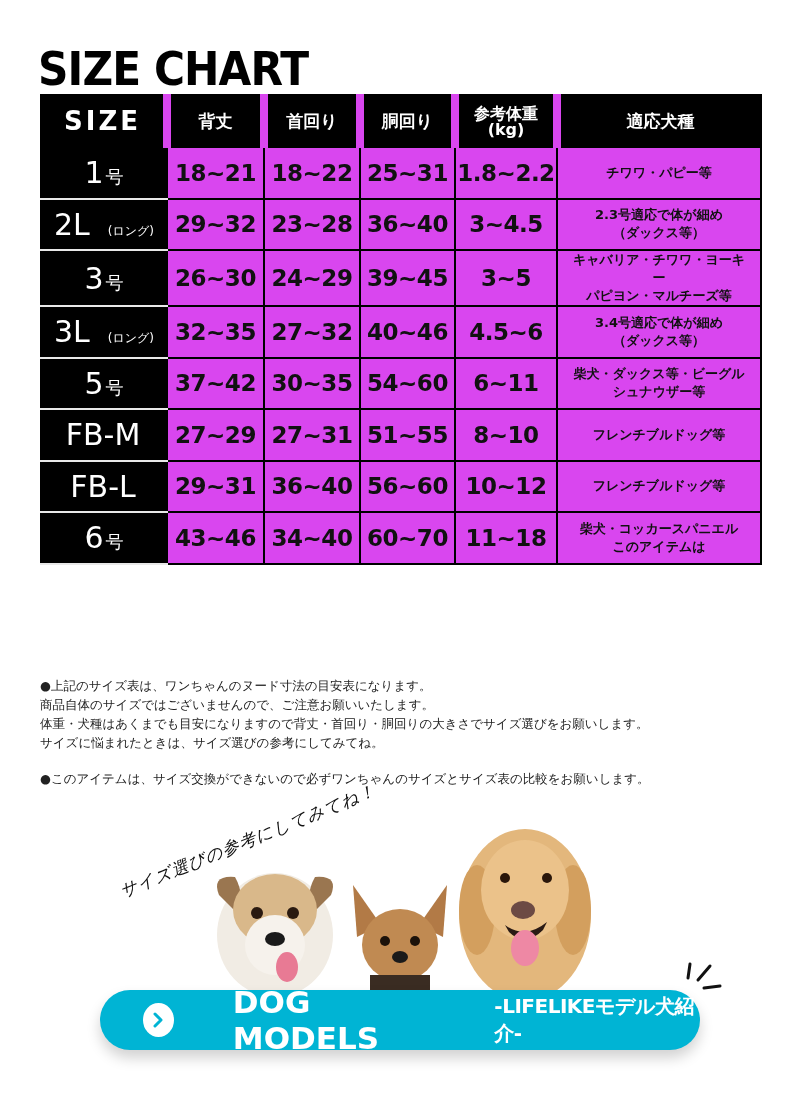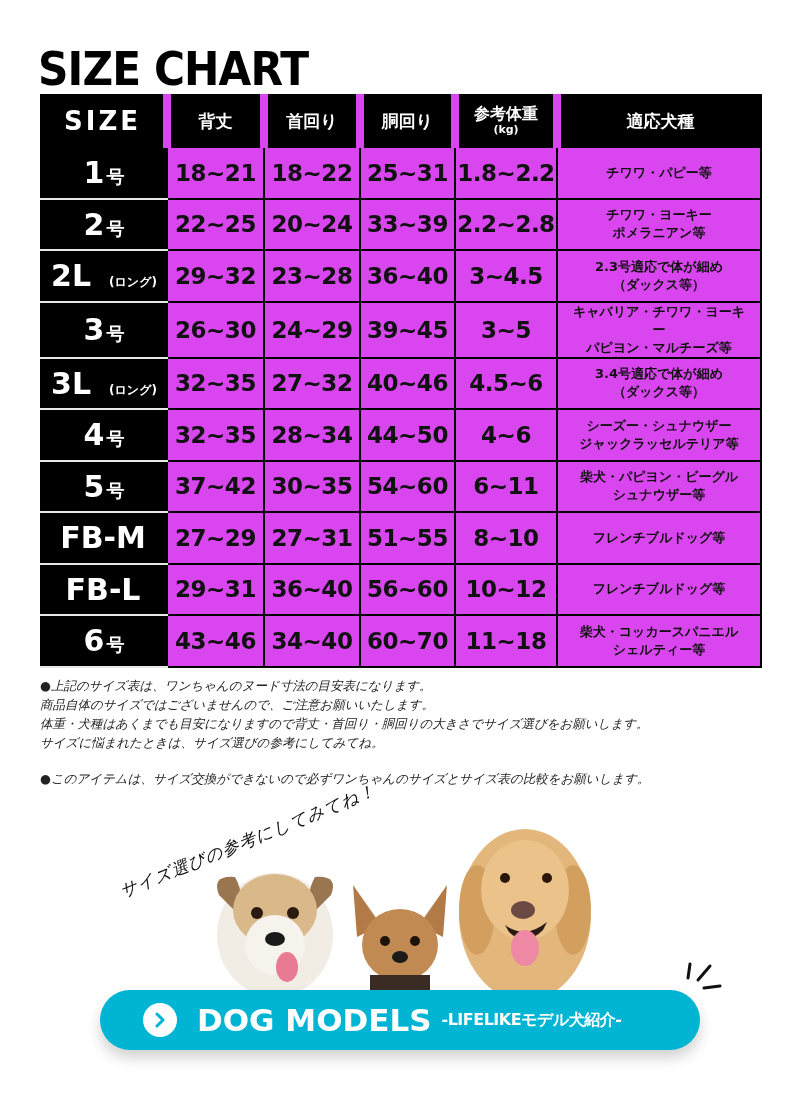--- a/index.html
+++ b/index.html
@@ -19,74 +19,74 @@
   }
   table.chart th, table.chart td {
     border: 2px solid #000; text-align: center; vertical-align: middle;
   }
   table.chart thead th {
     background: #000; color: #fff; height: 52px;
     font-weight: bold; font-size: 17px; border-right: 8px solid #d946ef;
   }
   table.chart thead th:last-child { border-right: 2px solid #000; }
   table.chart thead th.size-head { font-size: 26px; letter-spacing: 3px; font-weight: 900; }
-  table.chart thead th .kg { display: block; font-size: 11px; line-height: 14px; }
+  table.chart thead th .kg { display: block; font-size: 16px; line-height: 14px; }
   table.chart thead th .wt { display: block; font-size: 16px; line-height: 18px; }
 
   table.chart tbody td { height: 51.5px; background: #d946ef; }
   table.chart tbody td.size-cell {
-    background: #000; color: #fff; font-weight: 700; font-size: 30px;
+    background: #000; color: #fff; font-weight: 400; font-size: 30px;
     border-bottom: 2px solid #e8e8e8; border-top: 2px solid #e8e8e8; white-space: nowrap;
   }
   table.chart tbody td.size-cell .suffix { font-size: 18px; margin-left: 2px; }
   table.chart tbody td.size-cell .suffix-small { font-size: 12px; margin-left: 18px; }
   table.chart tbody td.num {
     font-weight: bold; font-size: 23px; letter-spacing: -0.5px; color: #111;
     font-family: "DejaVu Sans", sans-serif;
   }
   table.chart tbody td.breed {
     font-weight: bold; font-size: 13px; line-height: 18px; color: #111; padding: 0 12px;
   }
   table.chart tbody td.breed .line { display: block; }
 
   .notes {
     position: absolute; left: 40px; top: 676px; width: 730px;
     font-family: "DejaVu Sans", sans-serif; font-size: 12.5px; line-height: 19px; color: #222;
   }
-  .notes .p { display: block; white-space: nowrap; font-style: italic; }
+  .notes .p { display: block; white-space: nowrap; }
   .notes .gap { height: 17px; }
   .handwritten {
     position: absolute; left: 125px; top: 880px;
     font-family: "DejaVu Serif", serif; font-style: italic; font-size: 17px; color: #111;
     transform: rotate(-22deg); transform-origin: left bottom; white-space: nowrap;
     letter-spacing: 1px;
   }
   .dog { position: absolute; }
   .dog-jack { left: 205px; top: 855px; width: 140px; height: 140px; }
   .dog-yorkie { left: 335px; top: 875px; width: 130px; height: 120px; }
   .dog-golden { left: 455px; top: 820px; width: 140px; height: 180px; }
 
   .spark { position: absolute; left: 682px; top: 958px; width: 50px; height: 40px; }
 
   .cta {
     position: absolute; left: 100px; top: 990px; width: 600px; height: 60px;
     background: #00b4d4; border-radius: 30px;
     box-shadow: 0 8px 14px rgba(0,0,0,0.18);
-    display: flex; align-items: center; cursor: pointer;
+    display: flex; align-items: center; cursor: pointer; gap: 39px;
   }
   .cta .chev {
     width: 34px; height: 34px; border-radius: 50%; background: #fff;
     margin-left: 43px; display: flex; align-items: center; justify-content: center;
   }
   .cta .main {
     margin-left: 20px; color: #fff; font-weight: 900; font-size: 31px;
     font-family: "DejaVu Sans", sans-serif; letter-spacing: 0px;
   }
   .cta .sub {
-    margin-left: 10px; color: #fff; font-weight: bold; font-size: 16px;
+    margin-left: 10px; color: #fff; font-weight: bold; font-size: 20px;
     font-family: "DejaVu Sans", sans-serif; letter-spacing: -0.5px;
   }
 </style>
 </head>
 <body>
 
 <div class="title">SIZE CHART</div>
 
 <table class="chart">
   <colgroup>
@@ -116,31 +116,20 @@
         <td class="num">18~21</td>
         <td class="num">18~22</td>
         <td class="num">25~31</td>
         <td class="num">1.8~2.2</td>
         <td class="breed">
           <span class="line">チワワ・パピー等</span>
           <span class="line"></span>
         </td>
       </tr>
       <tr>
-        <td class="size-cell"><span>2</span><span class="suffix">号</span></td>
-        <td class="num">22~25</td>
-        <td class="num">20~24</td>
-        <td class="num">33~39</td>
-        <td class="num">2.2~2.8</td>
-        <td class="breed">
-          <span class="line">チワワ・ヨーキー</span>
-          <span class="line">ポメラニアン等</span>
-        </td>
-      </tr>
-      <tr>
         <td class="size-cell"><span>2L</span><span class="suffix-small">(ロング)</span></td>
         <td class="num">29~32</td>
         <td class="num">23~28</td>
         <td class="num">36~40</td>
         <td class="num">3~4.5</td>
         <td class="breed">
           <span class="line">2.3号適応で体が細め</span>
           <span class="line">（ダックス等）</span>
         </td>
       </tr>
@@ -160,38 +149,27 @@
         <td class="num">32~35</td>
         <td class="num">27~32</td>
         <td class="num">40~46</td>
         <td class="num">4.5~6</td>
         <td class="breed">
           <span class="line">3.4号適応で体が細め</span>
           <span class="line">（ダックス等）</span>
         </td>
       </tr>
       <tr>
-        <td class="size-cell"><span>4</span><span class="suffix">号</span></td>
-        <td class="num">32~35</td>
-        <td class="num">28~34</td>
-        <td class="num">44~50</td>
-        <td class="num">4~6</td>
-        <td class="breed">
-          <span class="line">シーズー・シュナウザー</span>
-          <span class="line">ジャックラッセルテリア等</span>
-        </td>
-      </tr>
-      <tr>
         <td class="size-cell"><span>5</span><span class="suffix">号</span></td>
         <td class="num">37~42</td>
         <td class="num">30~35</td>
         <td class="num">54~60</td>
         <td class="num">6~11</td>
         <td class="breed">
-          <span class="line">柴犬・パピヨン・ビーグル</span>
+          <span class="line">柴犬・ダックス等・ビーグル</span>
           <span class="line">シュナウザー等</span>
         </td>
       </tr>
       <tr>
         <td class="size-cell"><span>FB-M</span><span class="suffix"></span></td>
         <td class="num">27~29</td>
         <td class="num">27~31</td>
         <td class="num">51~55</td>
         <td class="num">8~10</td>
         <td class="breed">
@@ -211,21 +189,21 @@
         </td>
       </tr>
       <tr>
         <td class="size-cell"><span>6</span><span class="suffix">号</span></td>
         <td class="num">43~46</td>
         <td class="num">34~40</td>
         <td class="num">60~70</td>
         <td class="num">11~18</td>
         <td class="breed">
           <span class="line">柴犬・コッカースパニエル</span>
-          <span class="line">シェルティー等</span>
+          <span class="line">このアイテムは</span>
         </td>
       </tr>
     </tbody>
 </table>
 
 <div class="notes">
   <span class="p">●上記のサイズ表は、ワンちゃんのヌード寸法の目安表になります。</span>
   <span class="p">商品自体のサイズではございませんので、ご注意お願いいたします。</span>
   <span class="p">体重・犬種はあくまでも目安になりますので背丈・首回り・胴回りの大きさでサイズ選びをお願いします。</span>
   <span class="p">サイズに悩まれたときは、サイズ選びの参考にしてみてね。</span>

